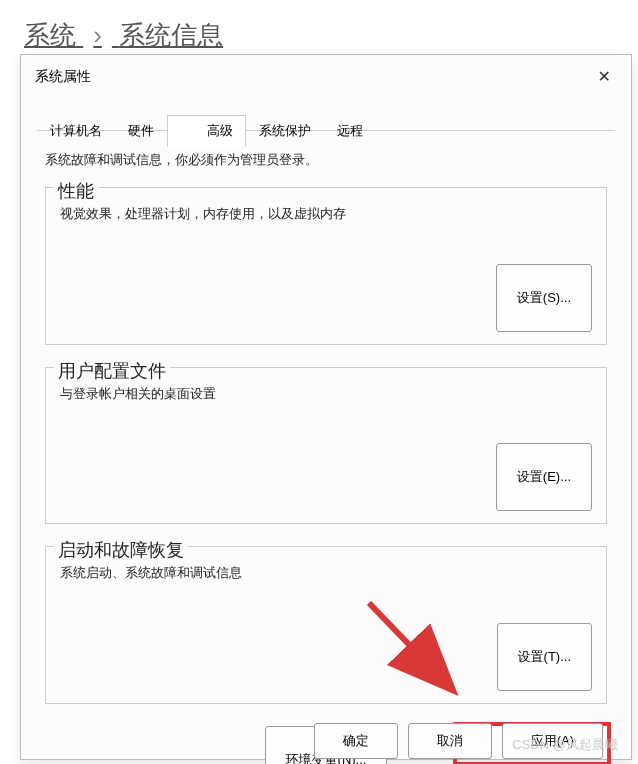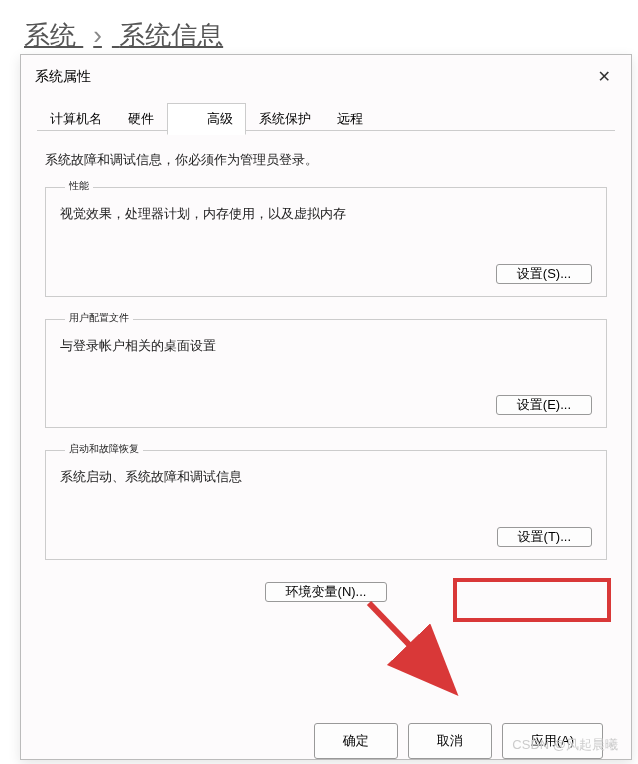--- a/index.html
+++ b/index.html
@@ -50,21 +50,21 @@
       margin: 4px 16px 0;
       border-bottom: 1px solid #ccc;
       font-size: 13px;
     }
     .tab {
       padding: 6px 12px;
       border: 1px solid transparent;
       border-bottom: none;
       cursor: pointer;
       position: relative;
-      top: 5px;
+      top: 17px;
       background: transparent;
     }
     .tab.active {
       border-color: #ccc;
       background: #fff;
       border-bottom: 1px solid #fff;
       padding-left: 39px;
     }
     .tab-content {
       padding: 20px 24px 10px;
@@ -76,37 +76,37 @@
     }
     .group {
       border: 1px solid #ccc;
       padding: 16px 14px 12px;
       margin-bottom: 22px;
       position: relative;
     }
     .group-title {
       position: absolute;
       top: -9px;
-      left: 19px;
+      left: 8px;
       background: #fdfbfc;
       padding: 0 4px;
-      font-size: 10px;
+      font-size: 18px;
     }
     .group-desc {
       margin-bottom: 40px;
       line-height: 1.5;
     }
     .btn-row {
       display: flex;
       justify-content: flex-end;
     }
     .btn {
       border: 1px solid #999;
       background: #fdfdfd;
-      padding: 0 20px;
+      padding: 24px 20px;
       font-size: 13px;
       cursor: pointer;
       border-radius: 3px;
       font-family: inherit;
     }
     .env-row {
       display: flex;
       justify-content: center;
       margin: 6px 0 22px;
       position: relative;

